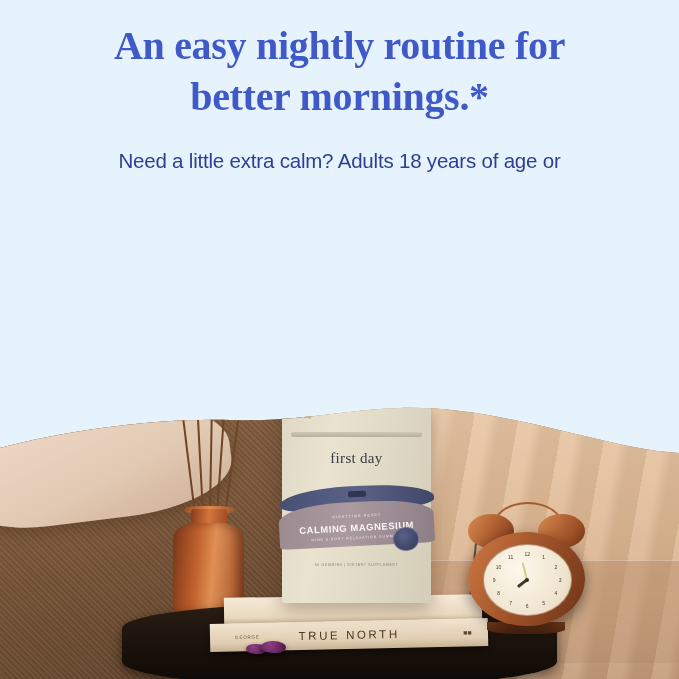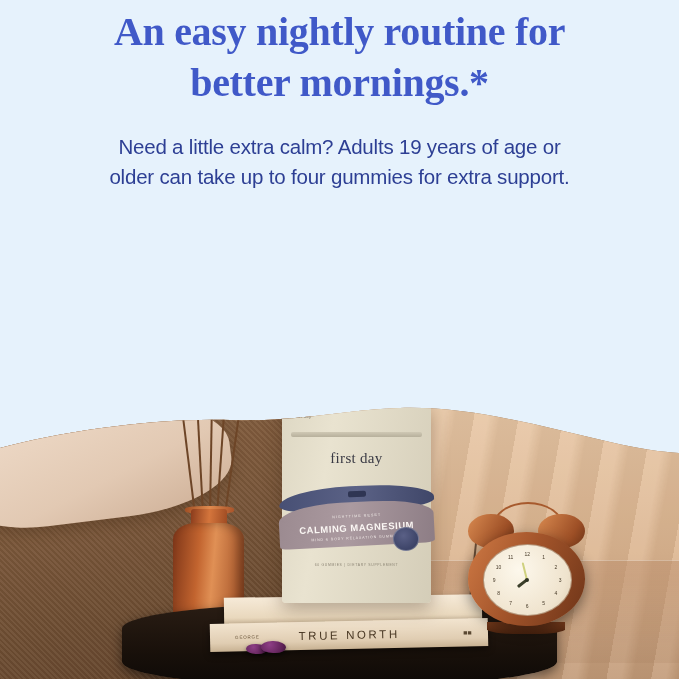--- a/index.html
+++ b/index.html
@@ -21,21 +21,21 @@
     overflow: hidden;
   }
 
   
   .copy {
     position: absolute;
     left: 0;
     top: 0;
     width: 679px;
     text-align: center;
-    padding-top: 6px;
+    padding-top: 20px;
     box-sizing: border-box;
   }
   .headline {
     font-family: "Liberation Serif", serif;
     color: #4059c8;
     font-size: 40px;
     line-height: 1.28;
     letter-spacing: -0.3px;
     margin: 0 auto;
     width: 600px;
@@ -487,22 +487,21 @@
       <span class="hl-line">better mornings.*</span>
     </h1>
 
     <div class="body-group">
 
 
       <p class="para">
       </p>
 
       <p class="para">
-        <span class="ln">Need a little extra calm? Adults 19 years of age or</span>
-        <span class="ln">older can take up to four gummies for extra support.</span>
+        <span class="ln">Need a little extra calm? Adults 18 years of age or</span>
       </p>
 
     </div>
   </div>
 
   <div class="photo">
     <div class="scene">
 
       <div class="wall-left"></div>
       <div class="curtain"></div>

